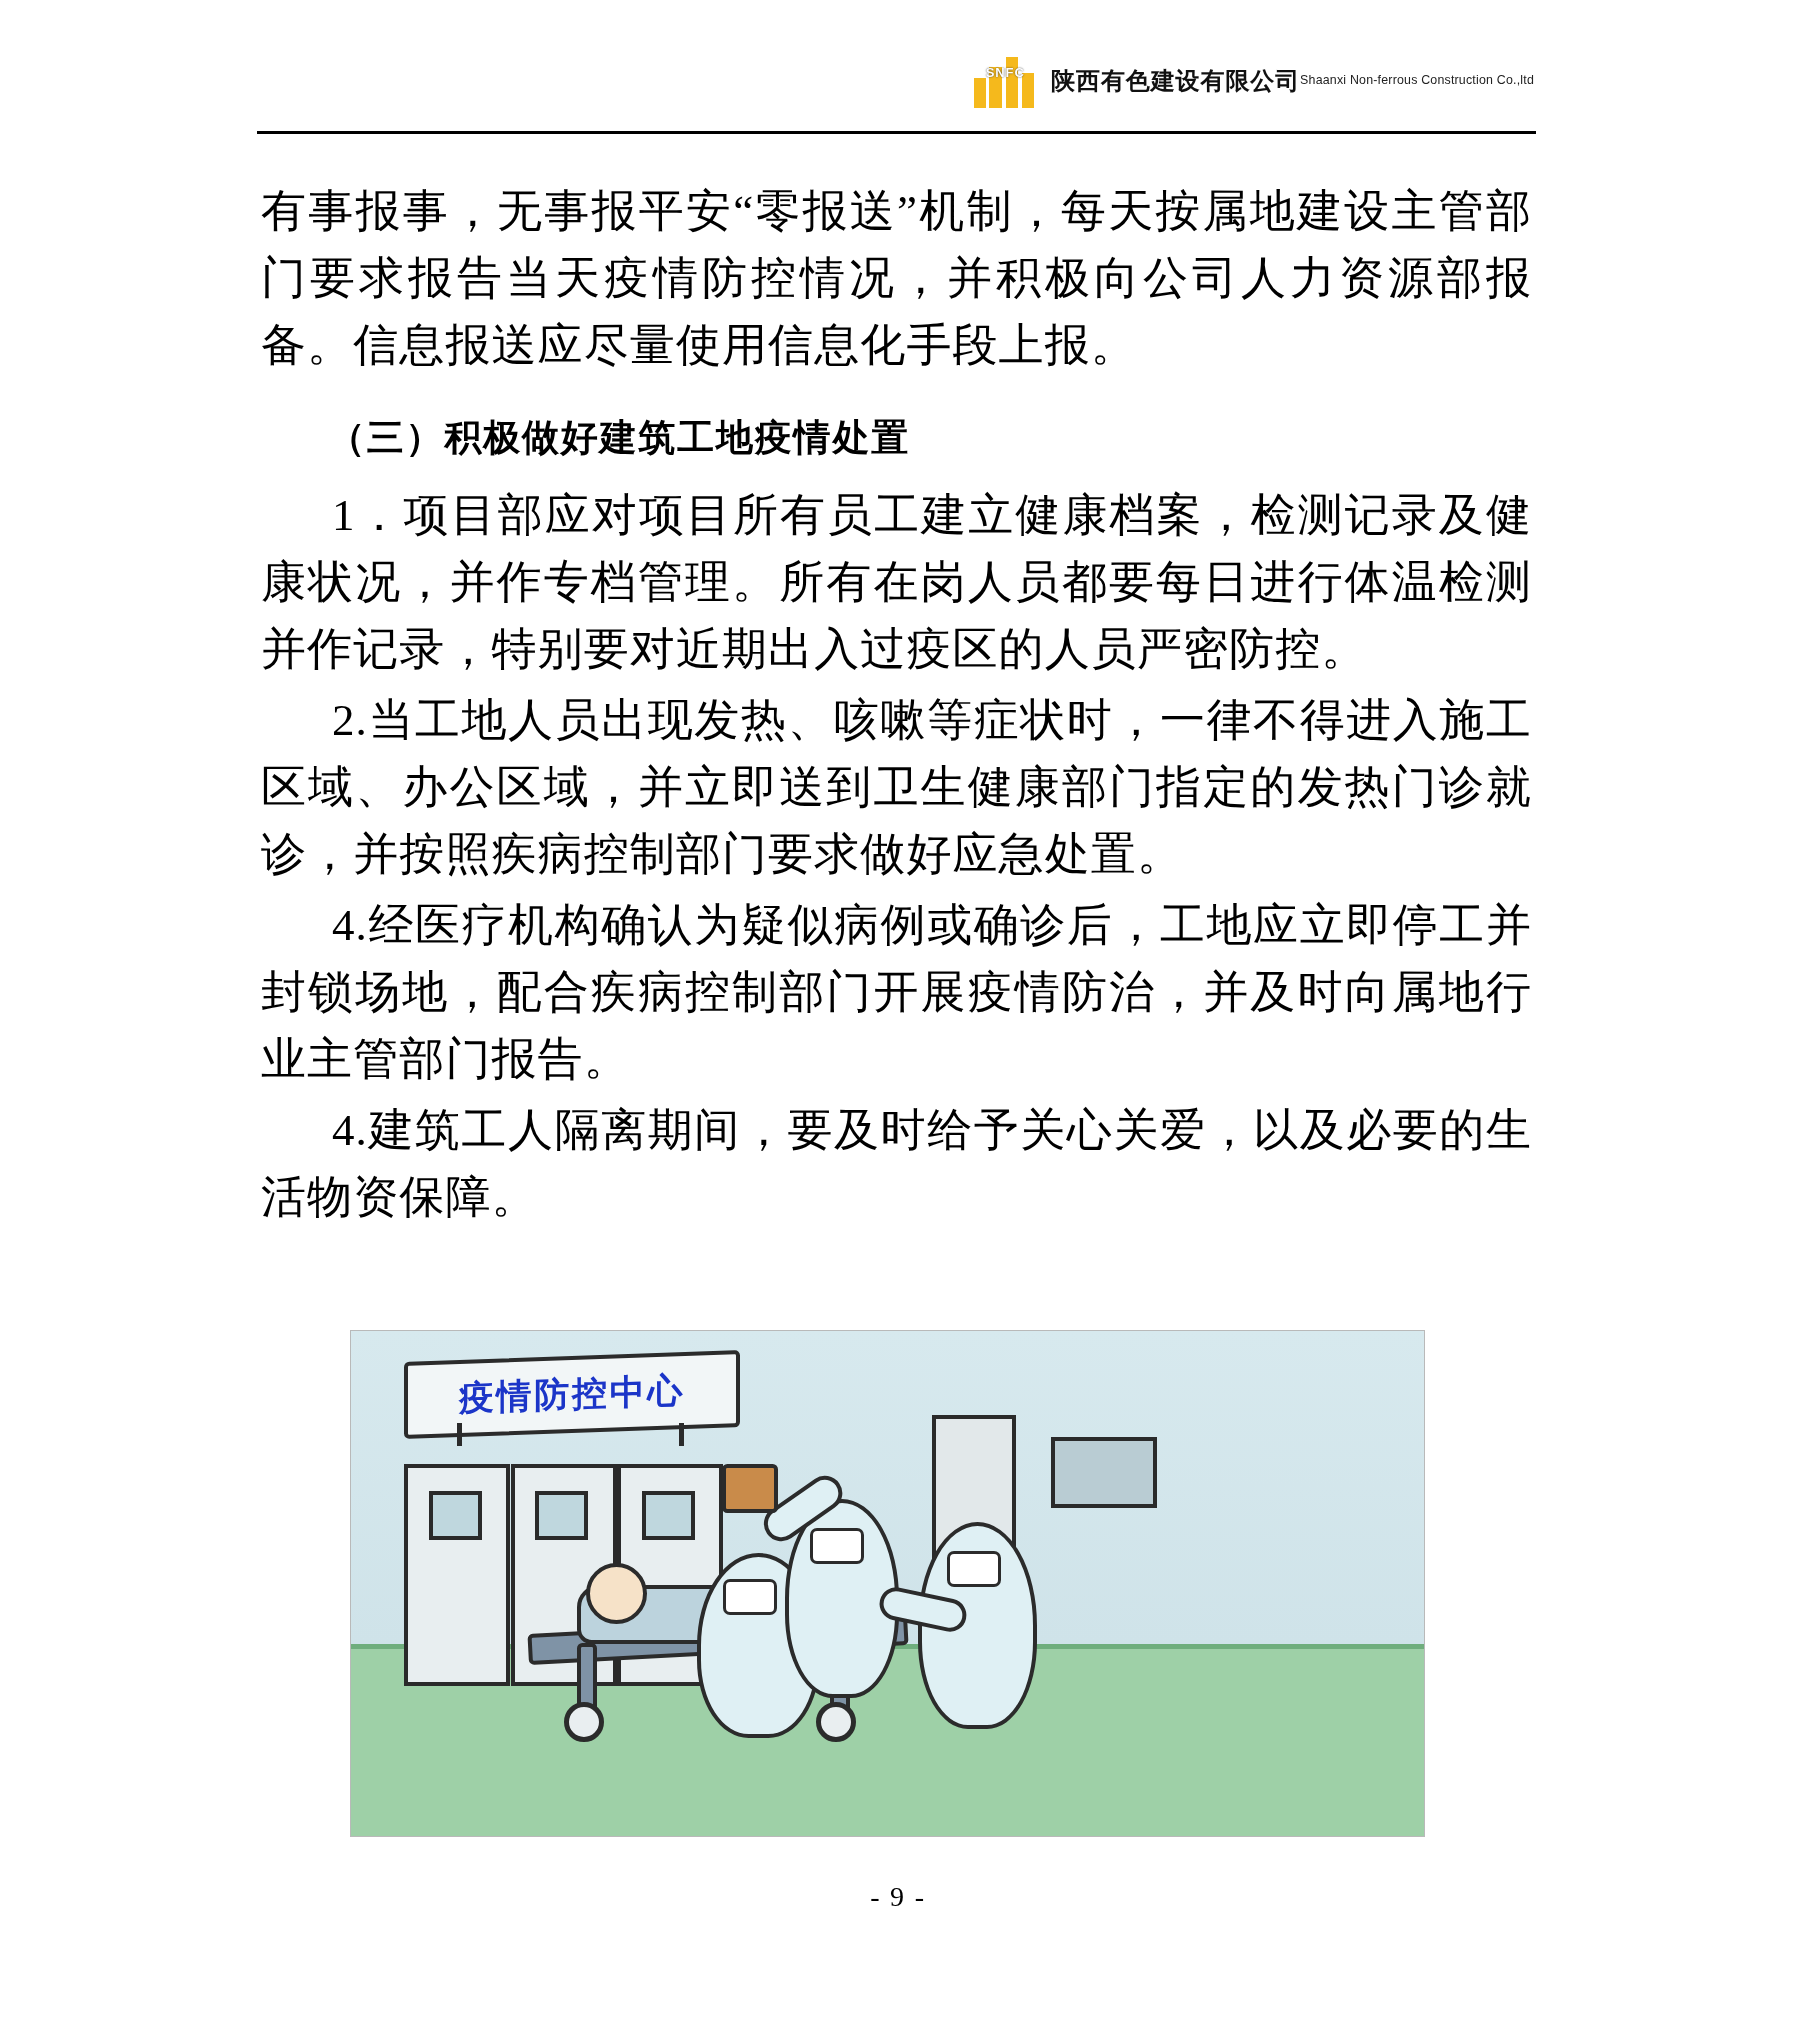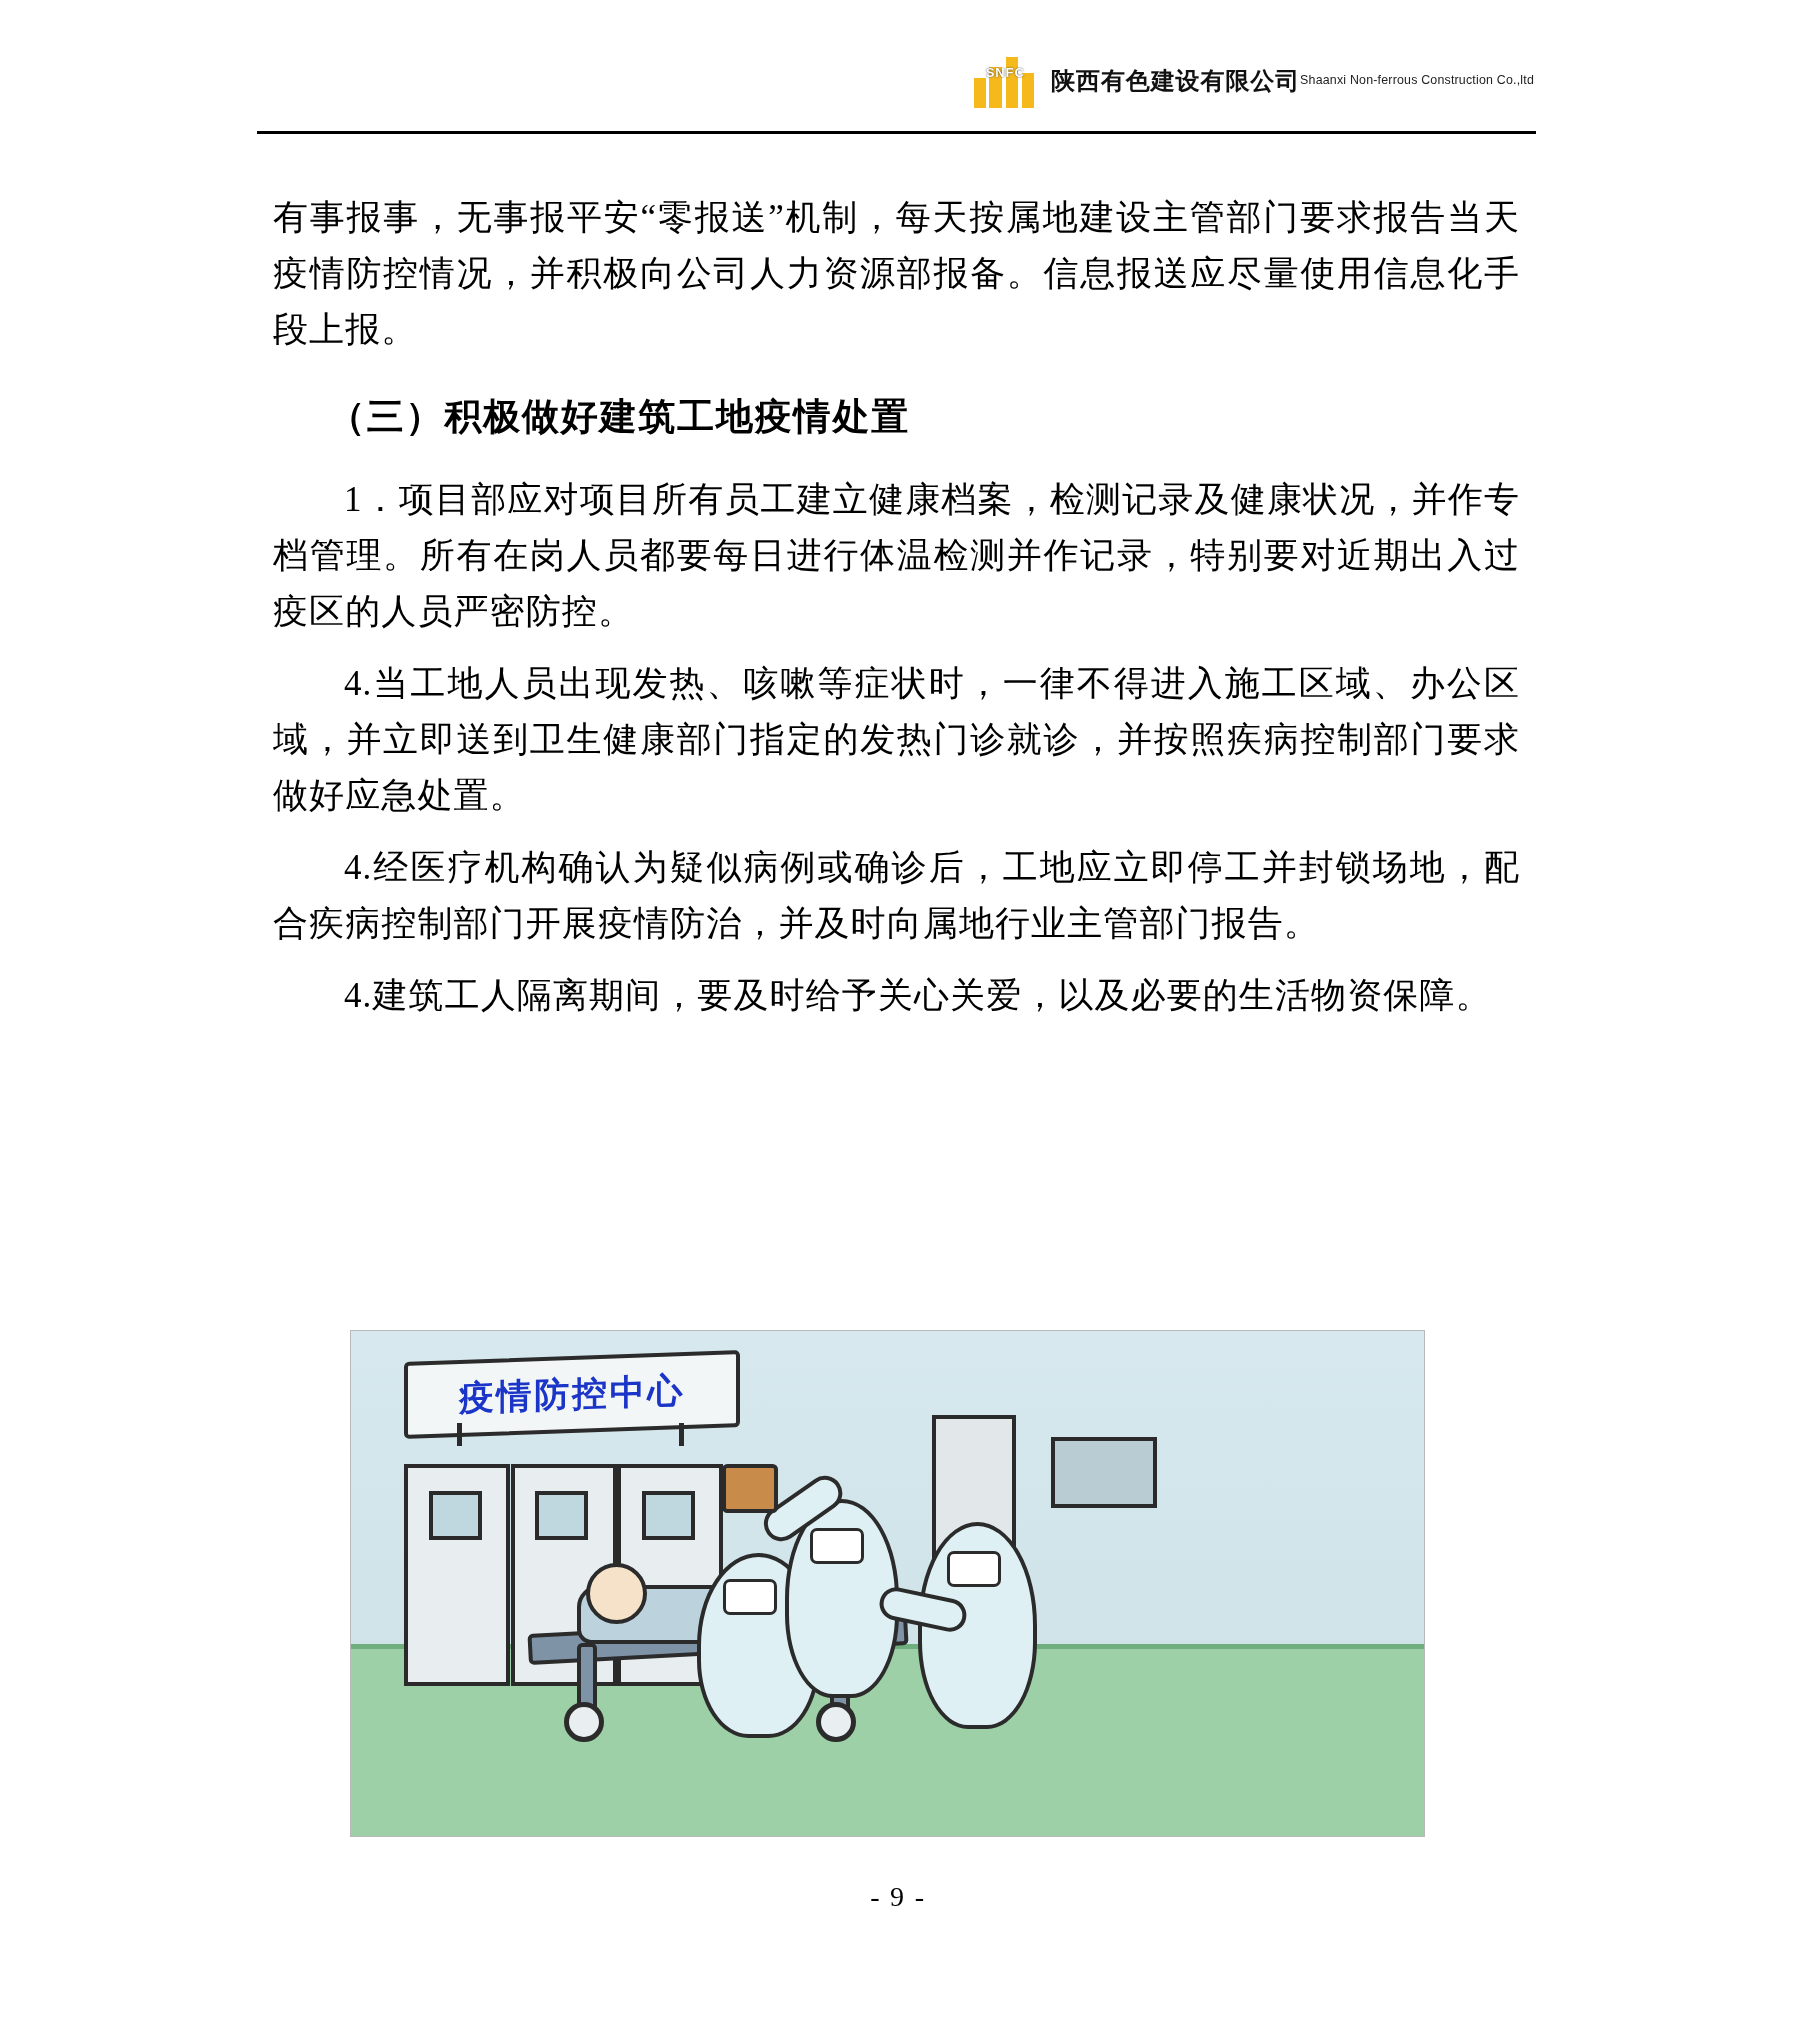--- a/index.html
+++ b/index.html
@@ -99,23 +99,23 @@
   }
 
   
   .content {
     position: absolute;
     left: 257px;
     top: 174px;
     width: 1279px;
   }
   p {
-    margin: 16px;
-    font-size: 35px;
-    line-height: 56px;
+    margin: 4px;
+    font-size: 45px;
+    line-height: 67px;
     letter-spacing: 1.1px;
     text-align: justify;
     text-justify: inter-ideograph;
   }
   .para-justify-all {
     text-align: justify;
     text-align-last: left;
   }
   .indent { text-indent: 71px; }
 
@@ -282,21 +282,21 @@
     </div>
   </div>
   <div class="header-rule"></div>
 
   <div class="content">
     <p class="para-justify-all">有事报事，无事报平安“零报送”机制，每天按属地建设主管部门要求报告当天疫情防控情况，并积极向公司人力资源部报备。信息报送应尽量使用信息化手段上报。</p>
 
     <div class="heading">（三）积极做好建筑工地疫情处置</div>
 
     <p class="indent para-justify-all">1．项目部应对项目所有员工建立健康档案，检测记录及健康状况，并作专档管理。所有在岗人员都要每日进行体温检测并作记录，特别要对近期出入过疫区的人员严密防控。</p>
-    <p class="indent para-justify-all">4.当工地人员出现发热、咳嗽等症状时，一律不得进入施工区域、办公区域，并立即送到卫生健康部门指定的发热门诊就诊，并按照疾病控制部门要求做好应急处置。</p>
+    <p class="indent para-justify-all">2.当工地人员出现发热、咳嗽等症状时，一律不得进入施工区域、办公区域，并立即送到卫生健康部门指定的发热门诊就诊，并按照疾病控制部门要求做好应急处置。</p>
     <p class="indent para-justify-all">4.经医疗机构确认为疑似病例或确诊后，工地应立即停工并封锁场地，配合疾病控制部门开展疫情防治，并及时向属地行业主管部门报告。</p>
     <p class="indent para-justify-all">4.建筑工人隔离期间，要及时给予关心关爱，以及必要的生活物资保障。</p>
   </div>
 
   <div class="figure">
     <div class="fig-wall"></div>
     <div class="fig-baseline"></div>
     <div class="fig-floor"></div>
 
     <div class="door-panel" style="left:53px; top:133px; width:106px; height:222px;"></div>

